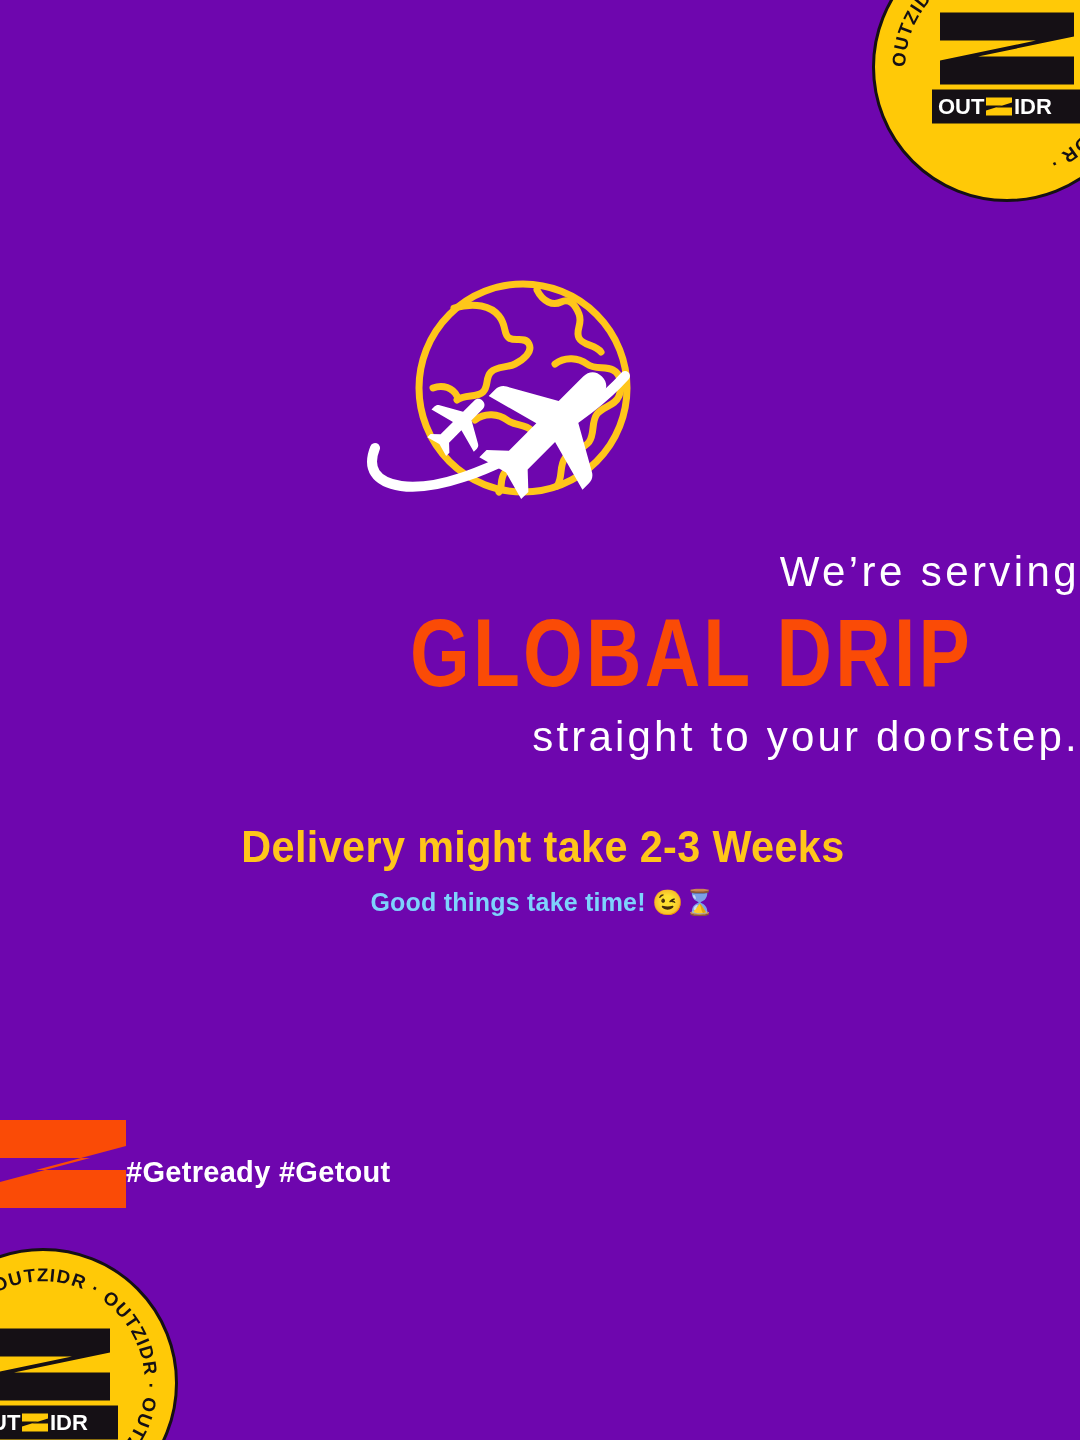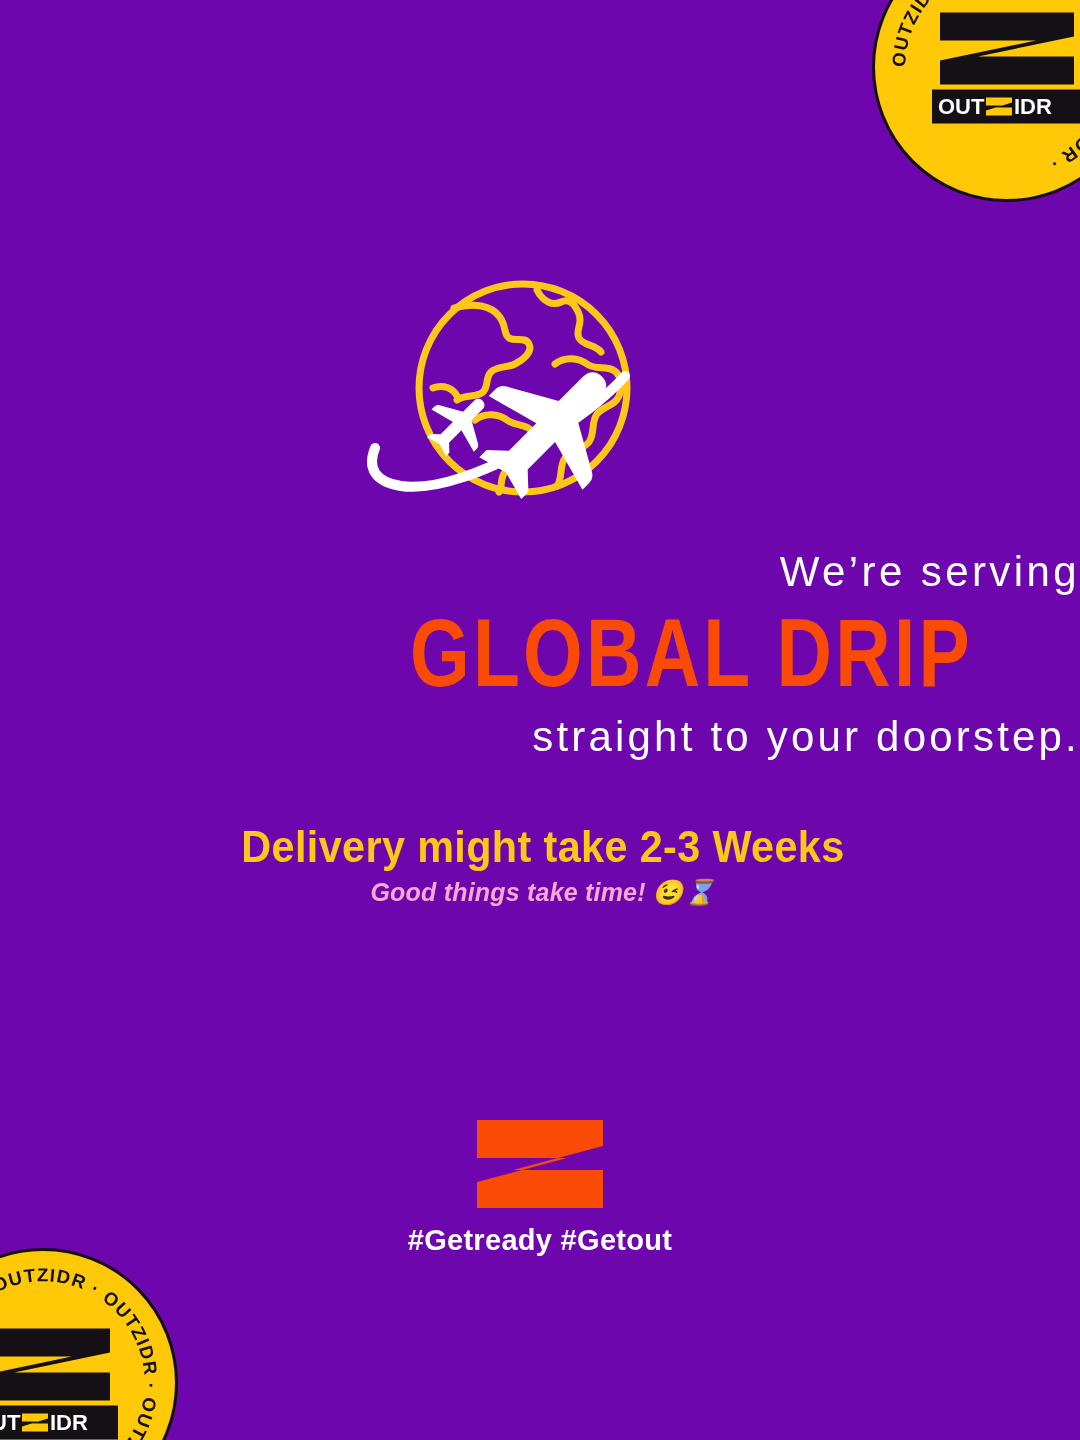--- a/index.html
+++ b/index.html
@@ -103,33 +103,32 @@
   }
   .delivery-main {
     color:#FFC61A;
     font-size:44px;
     font-weight:bold;
     letter-spacing:0.4px;
     transform:scaleX(0.94);
     white-space:nowrap;
   }
   .delivery-sub {
-    margin-top:6px;
-    color:#f9a8d4;
+    margin-top:16px;
+    color:#7dd3fc;
     font-size:25px;
     font-weight:bold;
-    font-style:italic;
     letter-spacing:0.2px;
   }
 
   
   .footer {
     position:absolute;
     left:0; right:0; top:1120px;
-    display:flex; flex-direction:column; align-items:center;
+    display:flex; flex-direction:row; align-items:center;
   }
   .footer-z { width:126px; height:88px; display:block; }
   .footer-tags {
     margin-top:16px;
     color:#FFFFFF;
     font-size:29px;
     font-weight:bold;
     letter-spacing:0.3px;
   }
 </style>

